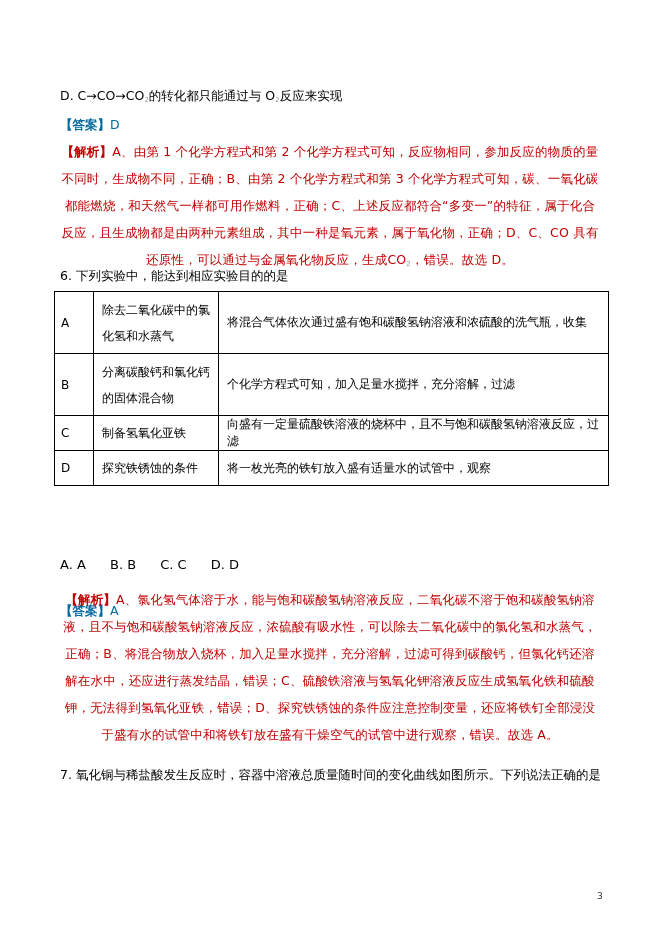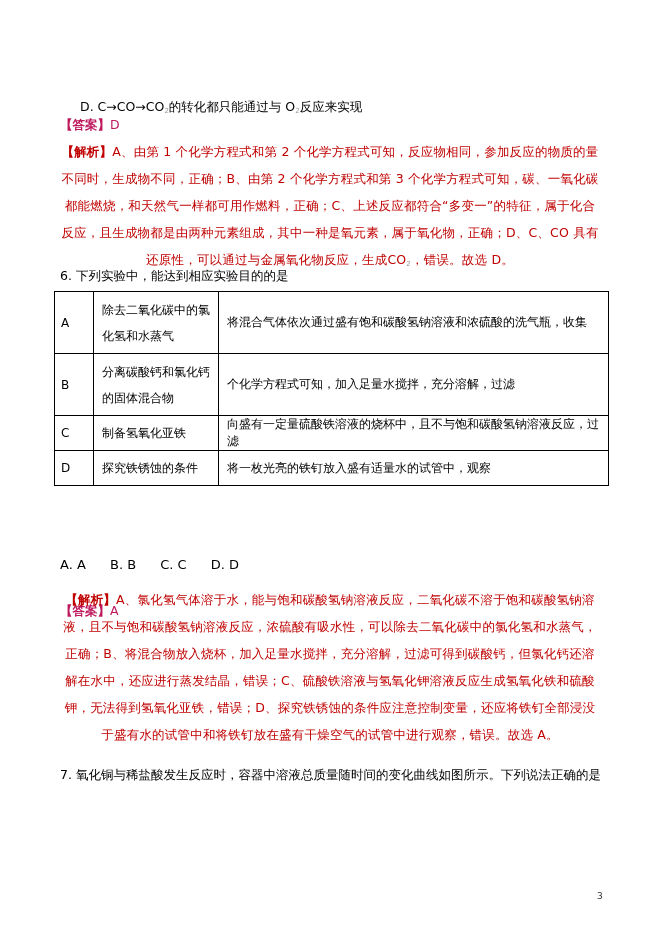--- a/index.html
+++ b/index.html
@@ -1,33 +1,33 @@
 <!DOCTYPE html>
 <html><head>
   <meta charset="utf-8">
   <style>
     html, body { margin: 0; padding: 0; background: #ffffff; }
     body { width: 661px; height: 935px; position: relative; overflow: hidden;
       font-family: "DejaVu Sans", "Liberation Sans", sans-serif; color: #000; }
     .line { position: absolute; left: 60px; font-size: 12.5px; line-height: 16px; white-space: nowrap; }
-    .red { color: #be185d; }
+    .red { color: #0369a1; }
     .bold { font-weight: bold; }
     .para { position: absolute; left: 60px; width: 540px; font-size: 12.5px; line-height: 27px; color: #c00000; letter-spacing: 0.2px; text-align: center; }
     sub { font-size: 7px; vertical-align: -2px; color: #999; }
     table { position: absolute; left: 54px; top: 291px; width: 555px; border-collapse: collapse; font-size: 12px; }
     td { border: 1px solid #000; padding: 0 8px; vertical-align: middle; }
     td.c1 { width: 24px; padding-left: 6px; }
     td.c2 { width: 108px; line-height: 26px; }
     .choices span { display: inline-block; margin-right: 20px; }
     .pageno { position: absolute; left: 597px; top: 891px; font-size: 9px; color: #333; }
   </style>
 </head>
 <body>
 
-<div class="line" style="top:99px;margin-left:20px;">
+<div class="line" style="top:88px;">
   <span>D. C→CO→CO</span><sub>2</sub><span>的转化都只能通过与 O</span><sub>2</sub><span>反应来实现</span>
 </div>
 
 <div class="line red" style="top:117px;">
   <span class="bold">【答案】</span><span>D</span>
 </div>
 
 <div class="para" style="top:138px;">
   <span class="bold">【解析】</span><span>A、由第 1 个化学方程式和第 2 个化学方程式可知，反应物相同，参加反应的物质的量不同时，生成物不同，正确；B、由第 2 个化学方程式和第 3 个化学方程式可知，碳、一氧化碳都能燃烧，和天然气一样都可用作燃料，正确；C、上述反应都符合“多变一”的特征，属于化合反应，且生成物都是由两种元素组成，其中一种是氧元素，属于氧化物，正确；D、C、CO 具有还原性，可以通过与金属氧化物反应，生成</span><span>CO</span><sub>2</sub><span>，错误。故选 D。</span>
 </div>

